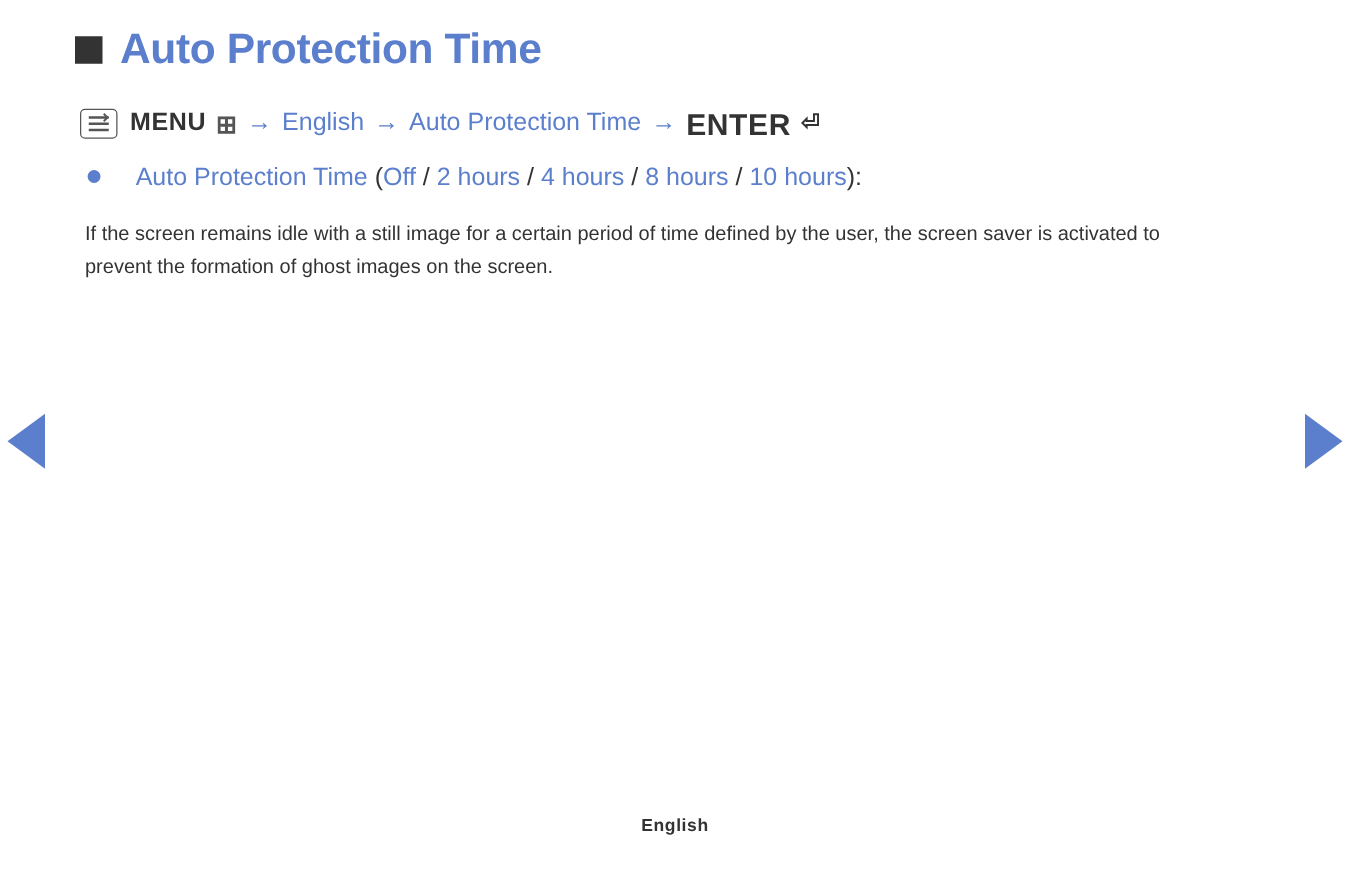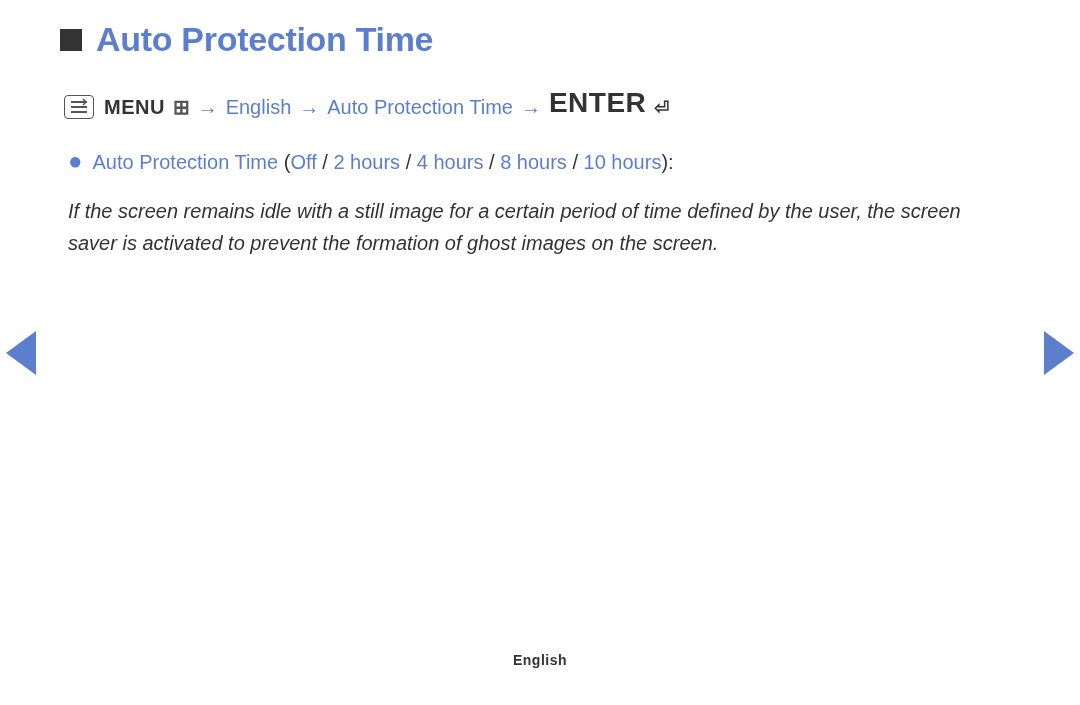--- a/index.html
+++ b/index.html
@@ -37,23 +37,23 @@
 
     .page-title {
       font-size: 34px;
       font-weight: 600;
       color: #5b7fcc;
       letter-spacing: -0.3px;
     }
 
     .breadcrumb-row {
       display: flex;
-      align-items: flex-end;
+      align-items: flex-start;
       gap: 8px;
-      margin-bottom: 28px;
+      margin-bottom: 12px;
       padding-left: 4px;
     }
 
     .menu-icon {
       display: inline-flex;
       align-items: center;
       justify-content: center;
       border: 1.5px solid #555;
       border-radius: 4px;
       padding: 2px 5px;
@@ -81,21 +81,21 @@
       font-weight: 400;
     }
 
     .breadcrumb-item {
       font-size: 20px;
       color: #5b7fcc;
       font-weight: 400;
     }
 
     .breadcrumb-enter {
-      font-size: 28px;
+      font-size: 24px;
       font-weight: 700;
       color: #333;
       letter-spacing: 0.5px;
     }
 
     .enter-icon {
       display: inline-block;
       font-size: 18px;
     }
 
@@ -115,37 +115,37 @@
       font-size: 24px;
       color: #5b7fcc;
       flex-shrink: 0;
       line-height: 1;
     }
 
     .bullet-content {
       font-size: 20px;
       line-height: 1.5;
       color: #333;
+      margin-left: 16px;
     }
 
     .bullet-content .link {
       color: #5b7fcc;
     }
 
     .bullet-content .black {
       color: #333;
     }
 
     .description-text {
-      font-size: 20px;
+      font-size: 16px;
       line-height: 1.6;
       color: #333;
       padding-left: 8px;
       max-width: 920px;
-      font-style: italic;
     }
 
     .nav-left {
       position: absolute;
       left: 0;
       top: 50%;
       transform: translateY(-50%);
       width: 42px;
       height: 60px;
       display: flex;

